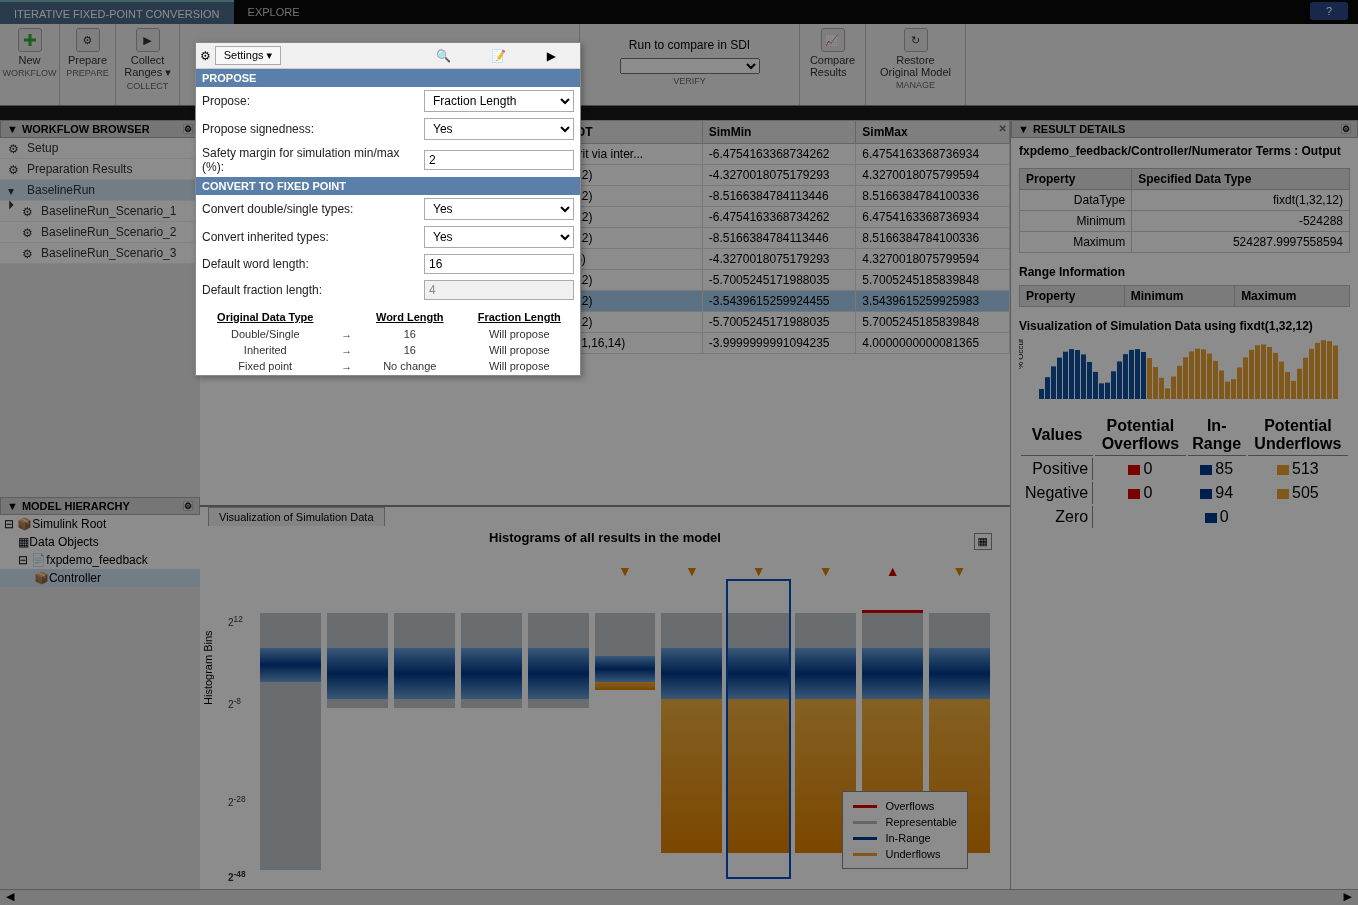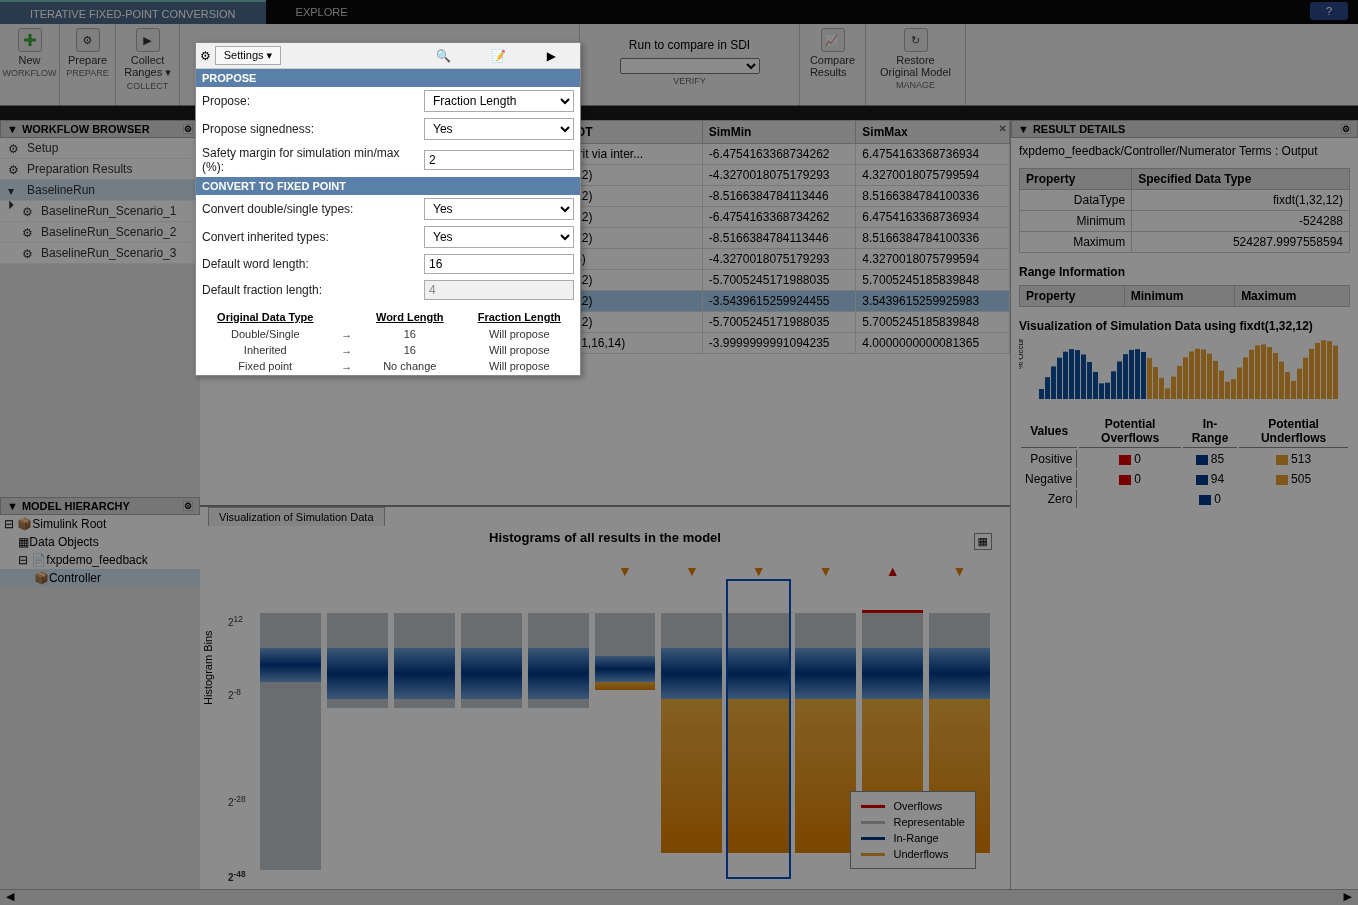--- a/index.html
+++ b/index.html
@@ -1,21 +1,21 @@
 <!DOCTYPE html>
 <html><head>
 <meta charset="utf-8">
 <style>
 * { box-sizing: border-box; margin: 0; padding: 0; font-family: "Segoe UI", Arial, sans-serif; }
 body { width: 1358px; height: 905px; background: #1a1a1a; overflow: hidden; position: relative; }
 .overlay { position: absolute; inset: 0; background: rgba(0,0,0,0.45); z-index: 5; pointer-events: none; }
 
 
 .top-tabs { height: 24px; background: #0a0a0a; display: flex; align-items: center; position: relative; }
-.top-tab { padding: 0 30px; height: 24px; line-height: 24px; font-size: 11px; color: #d0d0d0; cursor: pointer; }
+.top-tab { padding: 0 14px; height: 24px; line-height: 24px; font-size: 11px; color: #d0d0d0; cursor: pointer; }
 .top-tab.active { background: #4a6a8a; color: #fff; border-top: 2px solid #7bb; }
 .help-btn { position: absolute; right: 10px; top: 2px; width: 38px; height: 18px; background: #2a4a8a; border-radius: 3px; color: #fff; text-align: center; font-size: 11px; line-height: 18px; }
 
 
 .toolstrip { height: 82px; background: #f0f0f0; display: flex; border-bottom: 1px solid #888; position: relative; }
 .ts-group { border-right: 1px solid #c0c0c0; padding: 4px 6px 0; display: flex; flex-direction: column; align-items: center; }
 .ts-btn { display: flex; flex-direction: column; align-items: center; width: 56px; font-size: 11px; color: #333; cursor: pointer; }
 .ts-icon { width: 24px; height: 24px; background: #e8e8e8; border: 1px solid #aaa; border-radius: 3px; margin-bottom: 2px; display:flex; align-items:center; justify-content:center; }
 .ts-label-bottom { font-size: 9px; color: #666; text-transform: uppercase; text-align: center; padding: 2px 0; }
 
@@ -52,43 +52,43 @@
 .popup-row label { flex: 1; font-size: 12px; color: #222; }
 .popup-row .ctrl { width: 150px; }
 .popup-row select, .popup-row input { width: 100%; font-size: 12px; padding: 2px 4px; border: 1px solid #aaa; background: #fff; }
 .popup-row input[disabled] { background: #f0f0f0; color: #888; }
 .popup-table { width: 100%; font-size: 11px; text-align: center; margin-top: 4px; }
 .popup-table th { text-decoration: underline; font-weight: bold; padding: 2px 4px; }
 .popup-table td { padding: 1px 4px; color: #333; }
 
 
 .right-col { position: absolute; left: 1010px; top: 120px; width: 348px; height: 780px; background: #fff; border-left: 1px solid #aaa; font-size: 12px; }
-.rd-path { padding: 6px 8px; font-weight: normal; font-size: 12px; }
+.rd-path { padding: 6px 8px; font-weight: bold; font-size: 12px; }
 .rd-table { width: calc(100% - 16px); margin: 4px 8px; border-collapse: collapse; font-size: 12px; }
 .rd-table th { background: #e0e0e0; border: 1px solid #bbb; padding: 3px 6px; text-align: left; font-weight: bold; }
 .rd-table td { border: 1px solid #ccc; padding: 3px 6px; text-align: right; }
 .rd-section { padding: 8px 8px 2px; font-weight: bold; }
 .mini-chart { margin: 4px 8px; height: 70px; position: relative; }
-.vals-table { width: calc(100% - 16px); margin: 4px 8px; font-size: 12px; }
+.vals-table { width: calc(100% - 16px); margin: 4px 8px; font-size: 16px; }
 .vals-table th { font-weight: bold; padding: 2px 4px; text-align: center; border-bottom: 1px solid #888; }
 .vals-table td { padding: 2px 4px; text-align: center; }
 .swatch { display:inline-block; width:12px; height:10px; vertical-align:middle; margin-right:3px; }
 
 
 .viz-panel { position: absolute; left: 200px; top: 505px; width: 810px; height: 395px; background: #fff; border-top: 2px solid #888; }
 .viz-tab { display:inline-block; padding: 3px 10px; font-size: 11px; background: #f0f0f0; border: 1px solid #aaa; border-bottom: none; margin-left: 8px; }
 .viz-title { text-align: center; font-weight: bold; font-size: 13px; padding: 4px; }
 .viz-chart { position: relative; height: 340px; margin: 0 10px; }
 .viz-ylabel { position: absolute; left: -2px; top: 50%; transform: rotate(-90deg) translateX(20px); transform-origin: left; font-size: 11px; }
 .viz-ytick { position: absolute; left: 18px; font-size: 10px; color: #333; }
 .viz-bars { position: absolute; left: 50px; right: 10px; top: 30px; bottom: 10px; display: flex; gap: 6px; }
 .vbar { flex: 1; position: relative; }
 .vseg { position: absolute; left: 0; right: 0; }
 .vmark { position: absolute; top: -16px; left: 50%; transform: translateX(-50%); font-size: 14px; }
-.viz-legend { position: absolute; right: 24px; bottom: 20px; background: #fff; border: 1px solid #888; padding: 6px 10px; font-size: 11px; }
+.viz-legend { position: absolute; right: 32px; bottom: 20px; background: #fff; border: 1px solid #888; padding: 6px 10px; font-size: 11px; }
 .viz-legend div { display: flex; align-items: center; padding: 2px 0; }
 .viz-legend .line { width: 24px; height: 3px; margin-right: 8px; }
 .highlight-box { position: absolute; border: 2px solid #0050c8; }
 
 
 .status-bar { position: absolute; left: 0; bottom: 0; width: 1358px; height: 16px; background: #e0e0e0; border-top: 1px solid #aaa; font-size: 11px; }
 .status-bar .l { float:left; padding: 0 6px; }
 .status-bar .r { float:right; padding: 0 6px; }
 
 .gear-x { background: #e8e8e8; border: 1px solid #bbb; width:10px; height:10px; margin-left:auto; font-size:9px; text-align:center; line-height:9px; }
@@ -363,21 +363,21 @@
 </div>
 
 <div class="viz-panel">
   <div class="viz-tab">Visualization of Simulation Data</div>
   <div class="viz-title">Histograms of all results in the model</div>
   <span style="position:absolute;right:18px;top:26px;border:1px solid #888;padding:1px 3px;font-size:11px">▦</span>
   <div class="viz-chart">
     <div class="viz-ylabel">Histogram Bins</div>
     <div id="yticks">
         <div class="viz-ytick" style="top: 65px;">2<sup>12</sup></div>
-        <div class="viz-ytick" style="top: 138px;">2<sup>-8</sup></div>
+        <div class="viz-ytick" style="top: 147px;">2<sup>-8</sup></div>
         <div class="viz-ytick" style="top: 245px;">2<sup>-28</sup></div>
         <div class="viz-ytick" style="top: 320px; font-weight: bold;">2<sup>-48</sup></div>
       </div>
     <div class="viz-bars" id="viz-bars">
         <div class="vbar">
           <div class="vseg" style="top: 34.2857px; height: 257.143px; background: rgb(191, 198, 204);"></div>
           <div class="vseg" style="top: 68.5714px; height: 34.2857px; background: linear-gradient(rgb(106, 160, 216), rgb(0, 58, 140), rgb(106, 160, 216));"></div>
         </div>
         <div class="vbar">
           <div class="vseg" style="top: 34.2857px; height: 94.2857px; background: rgb(191, 198, 204);"></div>

